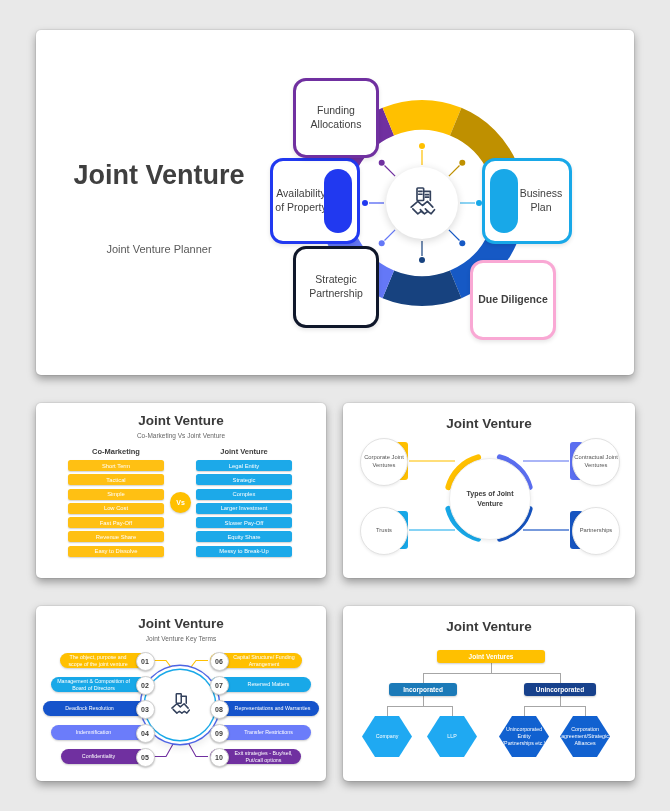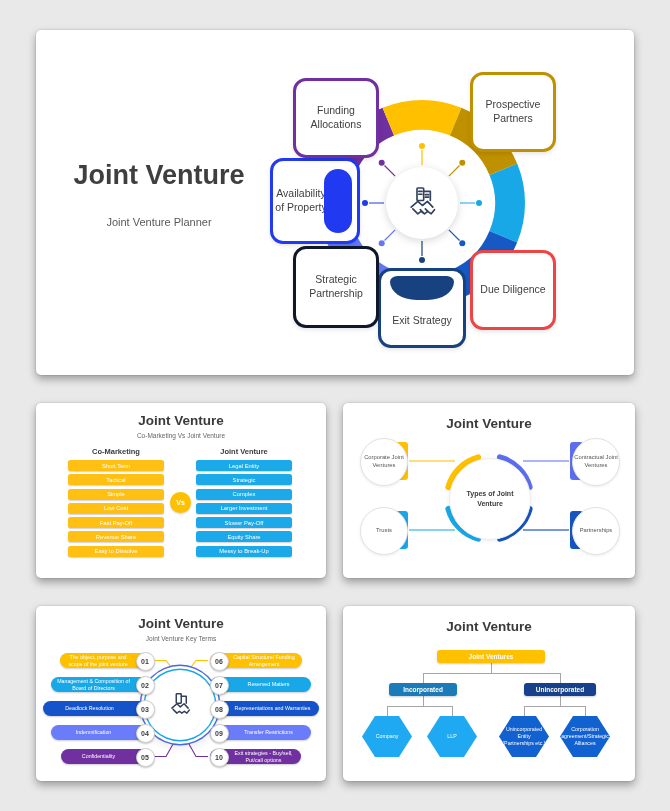--- a/index.html
+++ b/index.html
@@ -7,21 +7,21 @@
   .canvas{position:relative;width:670px;height:811px;}
   .slide{position:absolute;background:#fff;border-radius:5px;box-shadow:0 4px 8px rgba(0,0,0,.35),0 0 0 1px #dcdcdc;overflow:hidden;}
   #slide1{left:36px;top:30px;width:598px;height:345px;}
   #slide2{left:36px;top:403px;width:290px;height:175px;}
   #slide3{left:343px;top:403px;width:292px;height:175px;}
   #slide4{left:36px;top:606px;width:290px;height:175px;}
   #slide5{left:343px;top:606px;width:292px;height:175px;}
   .abs{position:absolute;}
   
   .s1-title{left:28px;top:128px;width:190px;text-align:center;font-size:27px;line-height:1.3;font-weight:bold;color:#3f3f3f;}
-  .s1-sub{left:28px;top:186px;width:190px;text-align:center;font-size:11px;color:#595959;}
+  .s1-sub{left:28px;top:213px;width:190px;text-align:center;font-size:11px;color:#595959;}
   .s1-box{position:absolute;background:#fff;border-radius:13px;display:flex;align-items:center;justify-content:center;text-align:center;font-size:10.5px;line-height:1.3;color:#404040;box-shadow:0 2px 4px rgba(0,0,0,.10);box-sizing:border-box;z-index:2;}
   .s1-blob{position:absolute;z-index:3;}
   .s1-center{left:350px;top:137px;width:72px;height:72px;border-radius:50%;background:#fff;box-shadow:0 2px 9px rgba(0,0,0,.16);display:flex;align-items:center;justify-content:center;z-index:5;}
   
   .sm-title{left:0;top:10px;width:100%;text-align:center;font-size:13.5px;font-weight:bold;color:#3a3a3a;}
   .sm-sub{left:0;top:29px;width:100%;text-align:center;font-size:6.5px;color:#666;}
   
   .s2-head{top:44px;width:96px;text-align:center;font-size:7.5px;font-weight:bold;color:#3b3b3b;}
   .s2-col{top:57px;width:96px;}
   .s2-bar{height:11px;margin-bottom:3.3px;border-radius:2.5px;color:#fff;font-size:5.8px;display:flex;align-items:center;justify-content:center;box-shadow:0 1px 1.5px rgba(0,0,0,.18);}
@@ -58,29 +58,26 @@
         <path d="M467.3,206.7 A88,88 0 0 1 419.7,254.3" stroke="#1659C5"></path>
         <path d="M419.7,254.3 A88,88 0 0 1 352.3,254.3" stroke="#17427F"></path>
         <path d="M352.3,254.3 A88,88 0 0 1 304.7,206.7" stroke="#6478F7"></path>
         <path d="M304.7,206.7 A88,88 0 0 1 304.7,139.3" stroke="#2139F0"></path>
         <path d="M304.7,139.3 A88,88 0 0 1 352.3,91.7" stroke="#7030A0"></path>
         <path d="M352.3,91.7 A88,88 0 0 1 419.7,91.7" stroke="#FFC000"></path>
         <path d="M419.7,91.7 A88,88 0 0 1 467.3,139.3" stroke="#BF9000"></path>
       </g>
     </svg>
 
-    <div class="s1-box" style="left:434px;top:42px;width:86px;height:80px;border:3px solid #BF9000;">
-      <span>Prospective Partners</span>
-    </div>
-    <div class="s1-box" style="left:434px;top:220px;width:86px;height:80px;border:3px solid #ef4444;">
+    <div class="s1-box" style="left:446px;top:128px;width:90px;height:86px;border:3px solid #18A8E8;padding-left:28px;">
+      <span>Business Plan</span>
+      <div class="s1-blob" style="left:5px;top:8px;width:28px;height:64px;background:#18A8E8;border-radius:14px;"></div>
+    </div>
+    <div class="s1-box" style="left:434px;top:230px;width:86px;height:80px;border:3px solid #f9a8d4;font-weight:bold;">
       <span>Due Diligence</span>
-    </div>
-    <div class="s1-box" style="left:342px;top:238px;width:88px;height:80px;border:3px solid #17427F;padding-top:26px;">
-      <span>Exit Strategy</span>
-      <div class="s1-blob" style="left:9px;top:5px;width:64px;height:24px;background:#17427F;border-radius:9px 9px 32px 32px / 7px 7px 22px 22px;"></div>
     </div>
     <div class="s1-box" style="left:257px;top:216px;width:86px;height:82px;border:3px solid #0f172a;">
       <span>Strategic Partnership</span>
     </div>
     <div class="s1-box" style="left:234px;top:128px;width:90px;height:86px;border:3px solid #2139F0;padding-right:28px;">
       <span>Availability of Property</span>
       <div class="s1-blob" style="right:5px;top:8px;width:28px;height:64px;background:#2139F0;border-radius:14px;"></div>
     </div>
     <div class="s1-box" style="left:257px;top:48px;width:86px;height:80px;border:3px solid #7030A0;">
       <span>Funding Allocations</span>

